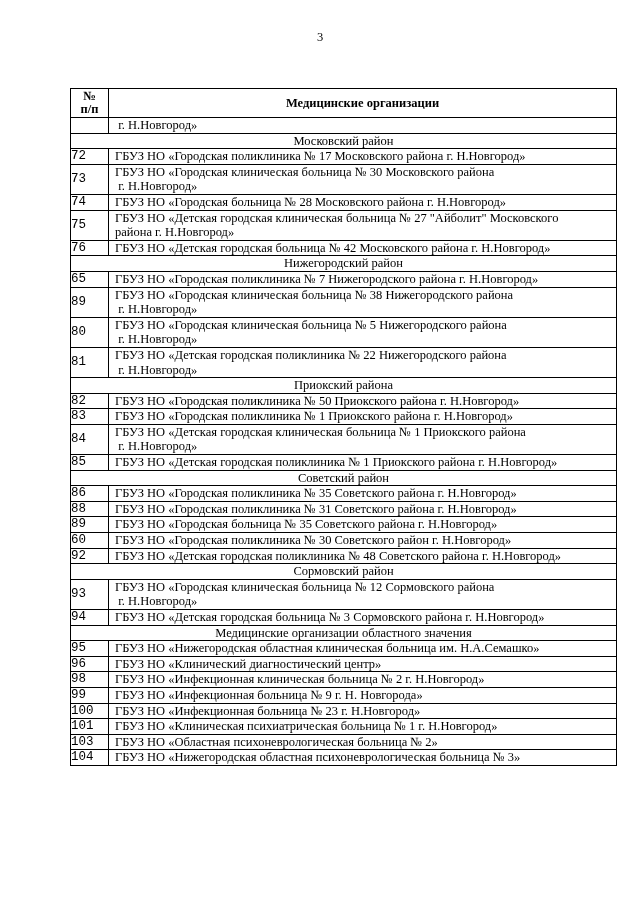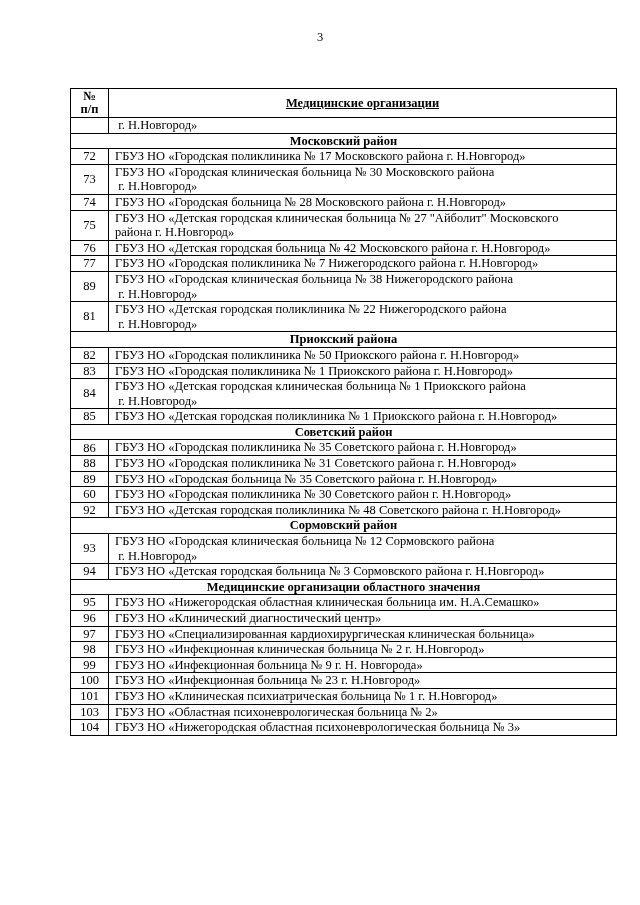--- a/index.html
+++ b/index.html
@@ -37,34 +37,33 @@
   .col-num { width: 37px; }
   thead tr { height: 29px; }
   th.hdr-num div {
     line-height: 13.5px;
     text-align: center;
     font-weight: bold;
   }
   th.hdr-org {
     text-align: center;
     font-weight: bold;
-    text-decoration: underline;
   }
   td.cell-num {
-    text-align: center;
     line-height: 14.5px;
+    font-family: Liberation Mono, monospace;
   }
   td.cell-org .line {
     line-height: 14.6px;
     white-space: pre;
     padding-left: 6px;
     font-family: Liberation Serif, serif;
   }
   td.cell-section {
-    font-weight: bold;
+    font-weight: normal;
     text-align: center;
     line-height: 14.6px;
     height: 14.6px;
   }
 </style>
 </head>
 <body>
 
 <div class="page">
 
@@ -122,37 +121,47 @@
           </td>
   </tr>
 
   <tr>
     <td class="cell-num">76</td>
     <td class="cell-org">
             <div class="line">ГБУЗ НО «Детская городская больница № 42 Московского района г. Н.Новгород»</div>
           </td>
   </tr>
 
-
-  <tr>
-    <td class="cell-num">77</td>
+  <tr>
+    <td class="cell-section" colspan="2">Нижегородский район</td>
+  </tr>
+
+  <tr>
+    <td class="cell-num">65</td>
     <td class="cell-org">
             <div class="line">ГБУЗ НО «Городская поликлиника № 7 Нижегородского района г. Н.Новгород»</div>
           </td>
   </tr>
 
 
   <tr>
     <td class="cell-num">89</td>
     <td class="cell-org">
             <div class="line">ГБУЗ НО «Городская клиническая больница № 38 Нижегородского района</div>
             <div class="line"> г. Н.Новгород»</div>
           </td>
   </tr>
 
+  <tr>
+    <td class="cell-num">80</td>
+    <td class="cell-org">
+            <div class="line">ГБУЗ НО «Городская клиническая больница № 5 Нижегородского района</div>
+            <div class="line"> г. Н.Новгород»</div>
+          </td>
+  </tr>
 
   <tr>
     <td class="cell-num">81</td>
     <td class="cell-org">
             <div class="line">ГБУЗ НО «Детская городская поликлиника № 22 Нижегородского района</div>
             <div class="line"> г. Н.Новгород»</div>
           </td>
   </tr>
 
   <tr>
@@ -259,26 +268,20 @@
           </td>
   </tr>
 
   <tr>
     <td class="cell-num">96</td>
     <td class="cell-org">
             <div class="line">ГБУЗ НО «Клинический диагностический центр»</div>
           </td>
   </tr>
 
-  <tr>
-    <td class="cell-num">97</td>
-    <td class="cell-org">
-            <div class="line">ГБУЗ НО «Специализированная кардиохирургическая клиническая больница»</div>
-          </td>
-  </tr>
 
   <tr>
     <td class="cell-num">98</td>
     <td class="cell-org">
             <div class="line">ГБУЗ НО «Инфекционная клиническая больница № 2 г. Н.Новгород»</div>
           </td>
   </tr>
 
   <tr>
     <td class="cell-num">99</td>

